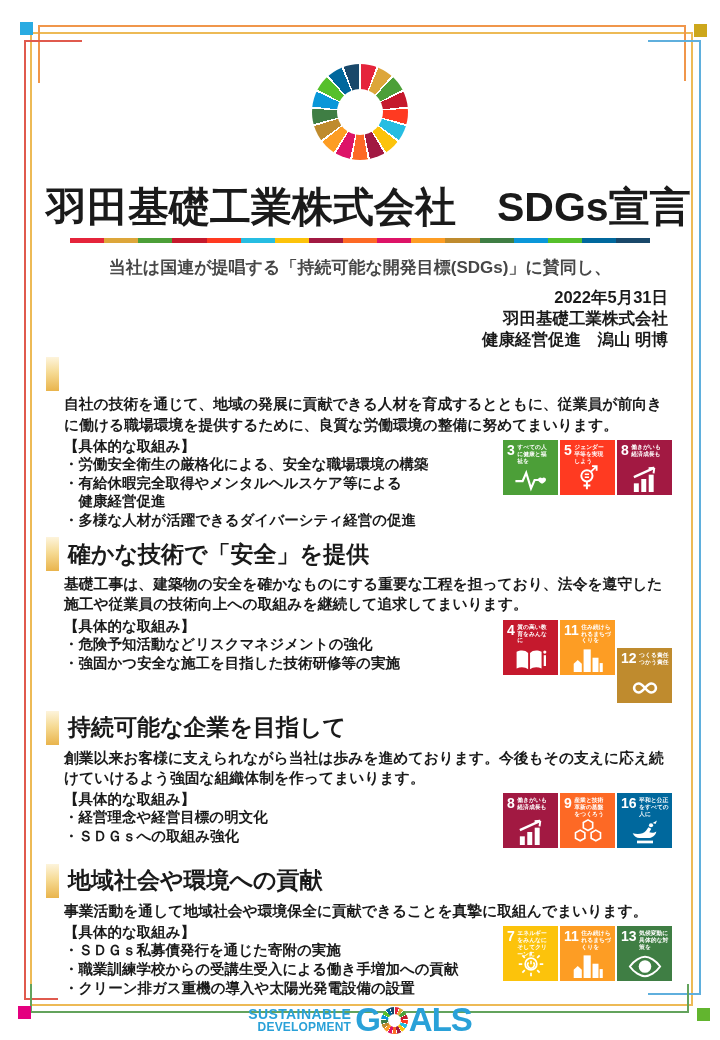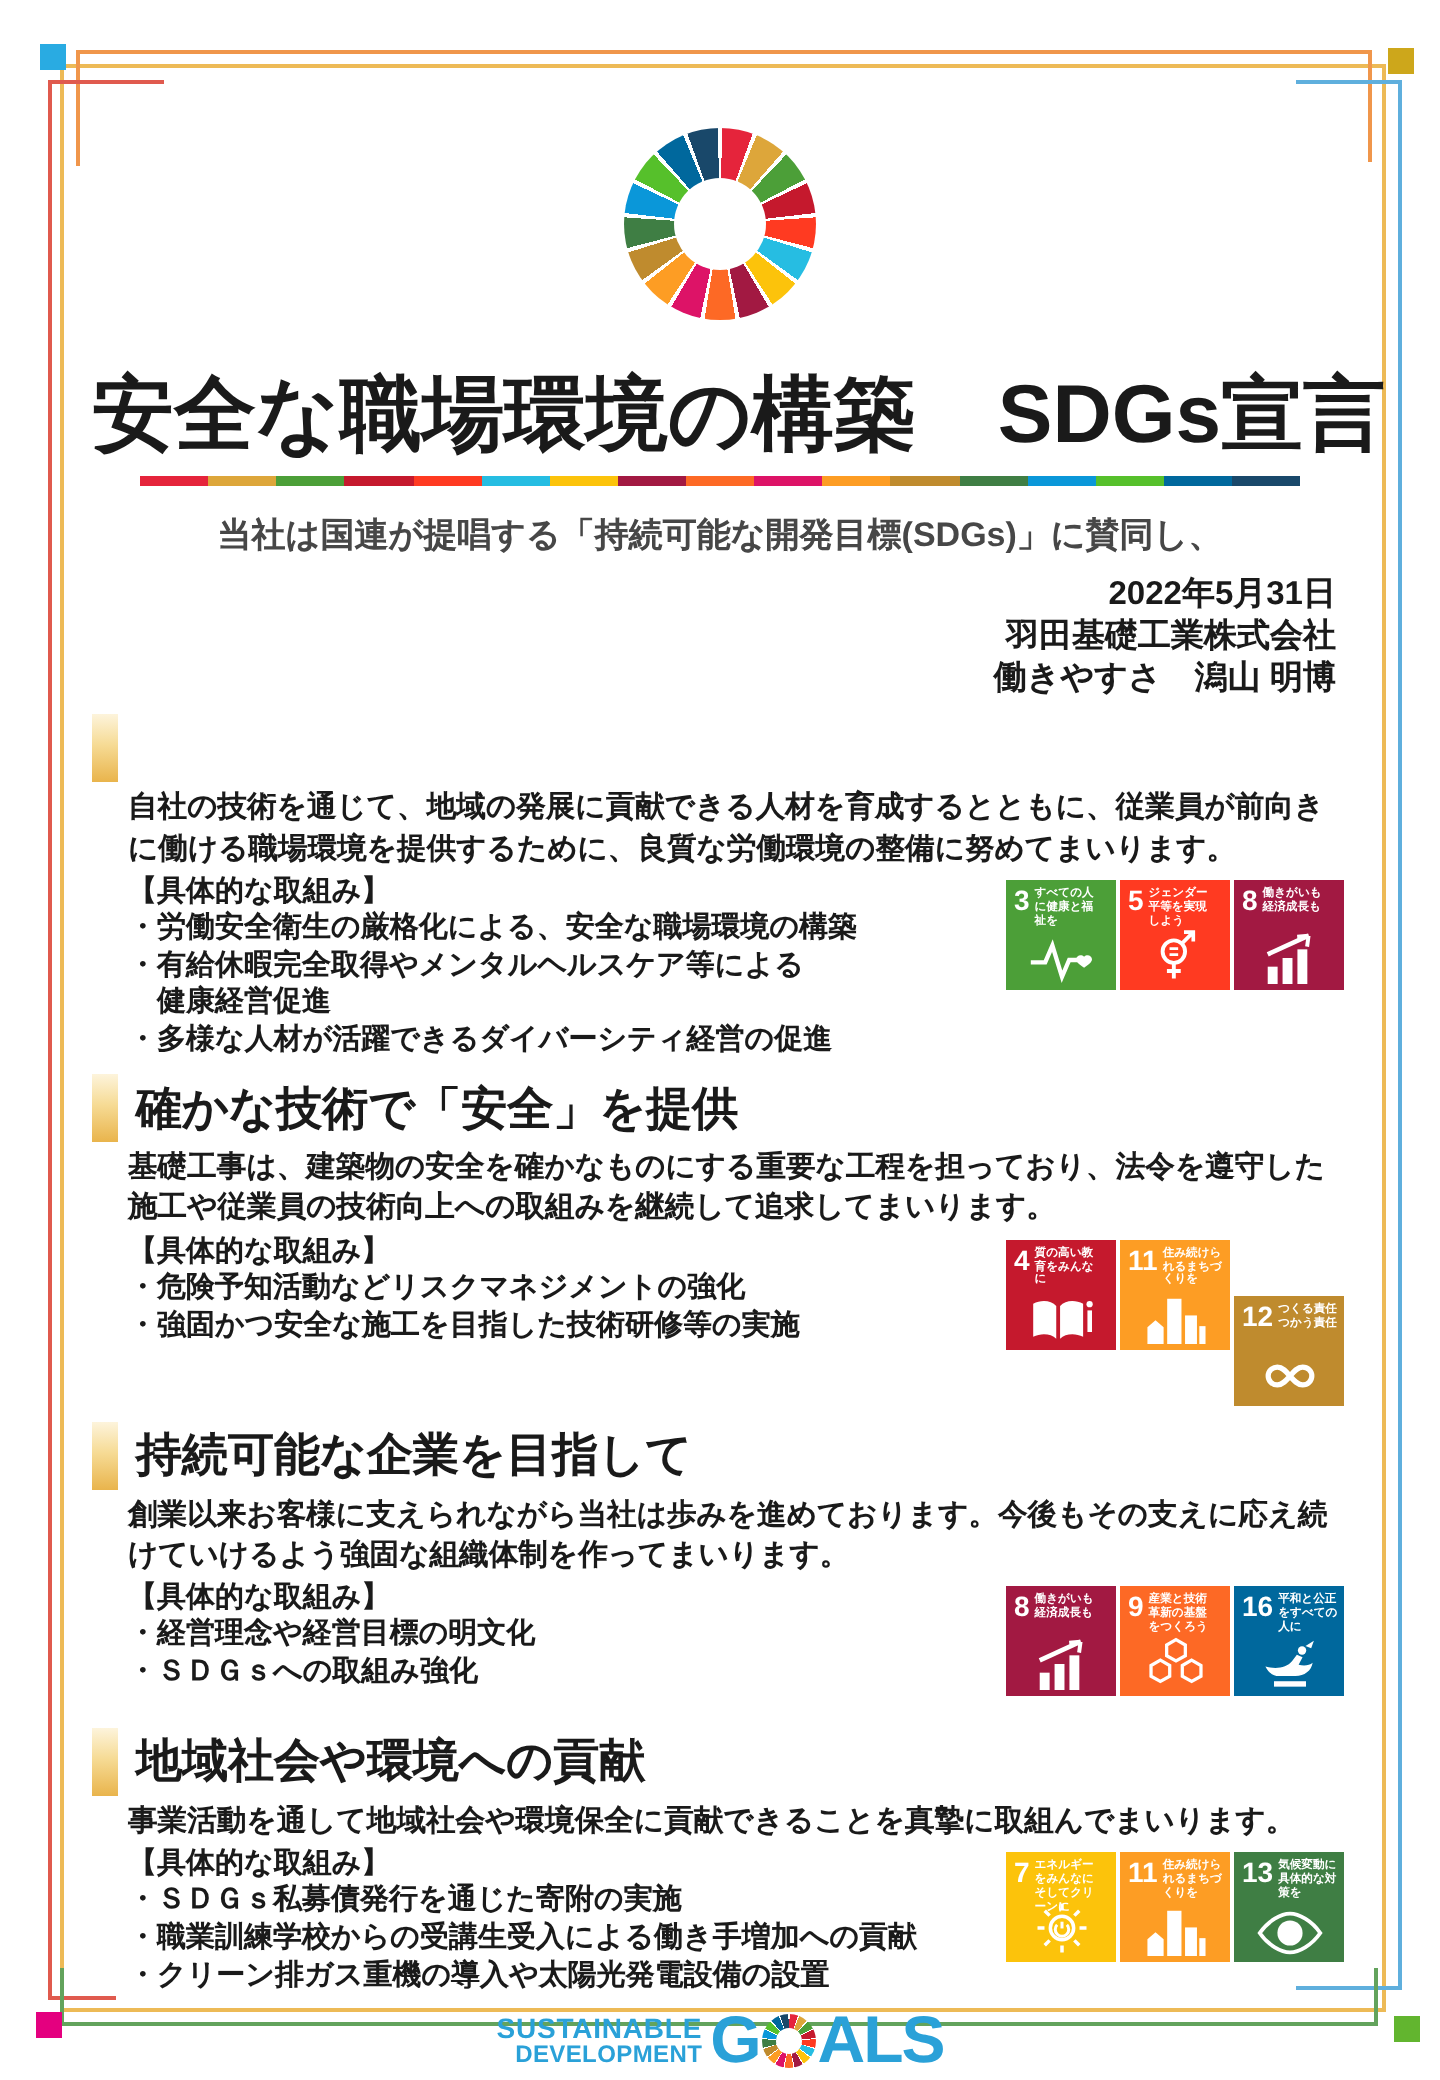--- a/index.html
+++ b/index.html
@@ -87,21 +87,21 @@
   <div class="fline l-green-lv"></div>
   <div class="fline l-green-rv"></div>
   <div class="sq sq-tl"></div>
   <div class="sq sq-tr"></div>
   <div class="sq sq-bl"></div>
   <div class="sq sq-br"></div>
 
   <div class="content">
     <div class="wheel wheel-large" style="background: conic-gradient(rgb(255, 255, 255) 0deg, rgb(255, 255, 255) 1.3deg, rgb(229, 36, 59) 1.3deg, rgb(229, 36, 59) 19.8765deg, rgb(255, 255, 255) 19.8765deg, rgb(255, 255, 255) 21.1765deg, rgb(255, 255, 255) 21.1765deg, rgb(255, 255, 255) 22.4765deg, rgb(221, 166, 58) 22.4765deg, rgb(221, 166, 58) 41.0529deg, rgb(255, 255, 255) 41.0529deg, rgb(255, 255, 255) 42.3529deg, rgb(255, 255, 255) 42.3529deg, rgb(255, 255, 255) 43.6529deg, rgb(76, 159, 56) 43.6529deg, rgb(76, 159, 56) 62.2294deg, rgb(255, 255, 255) 62.2294deg, rgb(255, 255, 255) 63.5294deg, rgb(255, 255, 255) 63.5294deg, rgb(255, 255, 255) 64.8294deg, rgb(197, 25, 45) 64.8294deg, rgb(197, 25, 45) 83.4059deg, rgb(255, 255, 255) 83.4059deg, rgb(255, 255, 255) 84.7059deg, rgb(255, 255, 255) 84.7059deg, rgb(255, 255, 255) 86.0059deg, rgb(255, 58, 33) 86.0059deg, rgb(255, 58, 33) 104.582deg, rgb(255, 255, 255) 104.582deg, rgb(255, 255, 255) 105.882deg, rgb(255, 255, 255) 105.882deg, rgb(255, 255, 255) 107.182deg, rgb(38, 189, 226) 107.182deg, rgb(38, 189, 226) 125.759deg, rgb(255, 255, 255) 125.759deg, rgb(255, 255, 255) 127.059deg, rgb(255, 255, 255) 127.059deg, rgb(255, 255, 255) 128.359deg, rgb(252, 195, 11) 128.359deg, rgb(252, 195, 11) 146.935deg, rgb(255, 255, 255) 146.935deg, rgb(255, 255, 255) 148.235deg, rgb(255, 255, 255) 148.235deg, rgb(255, 255, 255) 149.535deg, rgb(162, 25, 66) 149.535deg, rgb(162, 25, 66) 168.112deg, rgb(255, 255, 255) 168.112deg, rgb(255, 255, 255) 169.412deg, rgb(255, 255, 255) 169.412deg, rgb(255, 255, 255) 170.712deg, rgb(253, 105, 37) 170.712deg, rgb(253, 105, 37) 189.288deg, rgb(255, 255, 255) 189.288deg, rgb(255, 255, 255) 190.588deg, rgb(255, 255, 255) 190.588deg, rgb(255, 255, 255) 191.888deg, rgb(221, 19, 103) 191.888deg, rgb(221, 19, 103) 210.465deg, rgb(255, 255, 255) 210.465deg, rgb(255, 255, 255) 211.765deg, rgb(255, 255, 255) 211.765deg, rgb(255, 255, 255) 213.065deg, rgb(253, 157, 36) 213.065deg, rgb(253, 157, 36) 231.641deg, rgb(255, 255, 255) 231.641deg, rgb(255, 255, 255) 232.941deg, rgb(255, 255, 255) 232.941deg, rgb(255, 255, 255) 234.241deg, rgb(191, 139, 46) 234.241deg, rgb(191, 139, 46) 252.818deg, rgb(255, 255, 255) 252.818deg, rgb(255, 255, 255) 254.118deg, rgb(255, 255, 255) 254.118deg, rgb(255, 255, 255) 255.418deg, rgb(63, 126, 68) 255.418deg, rgb(63, 126, 68) 273.994deg, rgb(255, 255, 255) 273.994deg, rgb(255, 255, 255) 275.294deg, rgb(255, 255, 255) 275.294deg, rgb(255, 255, 255) 276.594deg, rgb(10, 151, 217) 276.594deg, rgb(10, 151, 217) 295.171deg, rgb(255, 255, 255) 295.171deg, rgb(255, 255, 255) 296.471deg, rgb(255, 255, 255) 296.471deg, rgb(255, 255, 255) 297.771deg, rgb(86, 192, 43) 297.771deg, rgb(86, 192, 43) 316.347deg, rgb(255, 255, 255) 316.347deg, rgb(255, 255, 255) 317.647deg, rgb(255, 255, 255) 317.647deg, rgb(255, 255, 255) 318.947deg, rgb(0, 104, 157) 318.947deg, rgb(0, 104, 157) 337.524deg, rgb(255, 255, 255) 337.524deg, rgb(255, 255, 255) 338.824deg, rgb(255, 255, 255) 338.824deg, rgb(255, 255, 255) 340.124deg, rgb(25, 72, 106) 340.124deg, rgb(25, 72, 106) 358.7deg, rgb(255, 255, 255) 358.7deg, rgb(255, 255, 255) 360deg);"></div>
 
-    <div class="title">安全な職場環境の構築　SDGs宣言</div>
+    <div class="title">羽田基礎工業株式会社　SDGs宣言</div>
     <div class="rainbow">
         <span style="background: rgb(229, 36, 59);"></span>
         <span style="background: rgb(221, 166, 58);"></span>
         <span style="background: rgb(76, 159, 56);"></span>
         <span style="background: rgb(197, 25, 45);"></span>
         <span style="background: rgb(255, 58, 33);"></span>
         <span style="background: rgb(38, 189, 226);"></span>
         <span style="background: rgb(252, 195, 11);"></span>
         <span style="background: rgb(162, 25, 66);"></span>
         <span style="background: rgb(253, 105, 37);"></span>
@@ -115,21 +115,21 @@
         <span style="background: rgb(25, 72, 106);"></span>
       </div>
 
     <div class="subtitle">
       <div>当社は国連が提唱する「持続可能な開発目標(SDGs)」に賛同し、</div>
     </div>
 
     <div class="signature">
       <div>2022年5月31日</div>
       <div>羽田基礎工業株式会社</div>
-      <div>働きやすさ　潟山 明博</div>
+      <div>健康経営促進　潟山 明博</div>
     </div>
 
     <div class="section">
       <div class="sec-head">
         <div class="sec-bar"></div>
       </div>
       <div class="sec-body">自社の技術を通じて、地域の発展に貢献できる人材を育成するとともに、従業員が前向きに働ける職場環境を提供するために、良質な労働環境の整備に努めてまいります。</div>
       <div class="sec-row">
         <div class="torikumi">
           <div>【具体的な取組み】</div>

